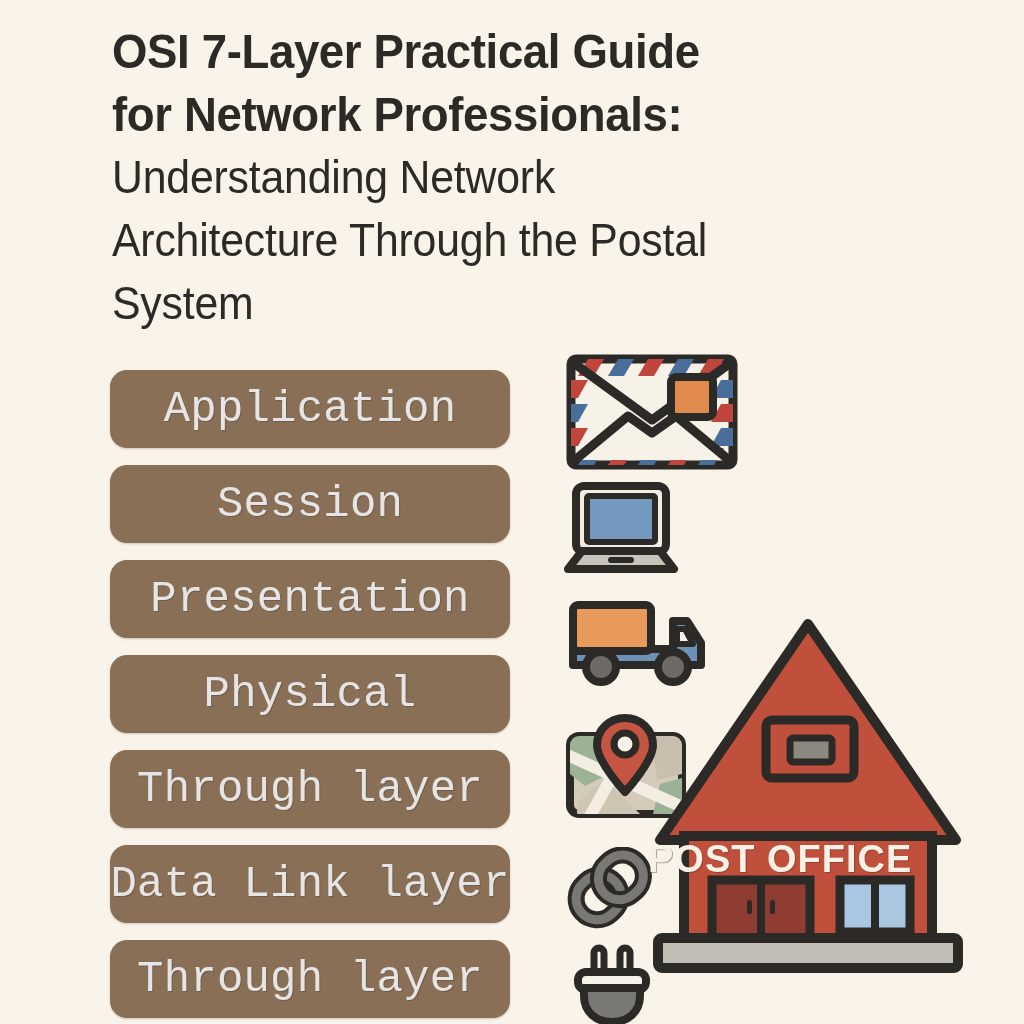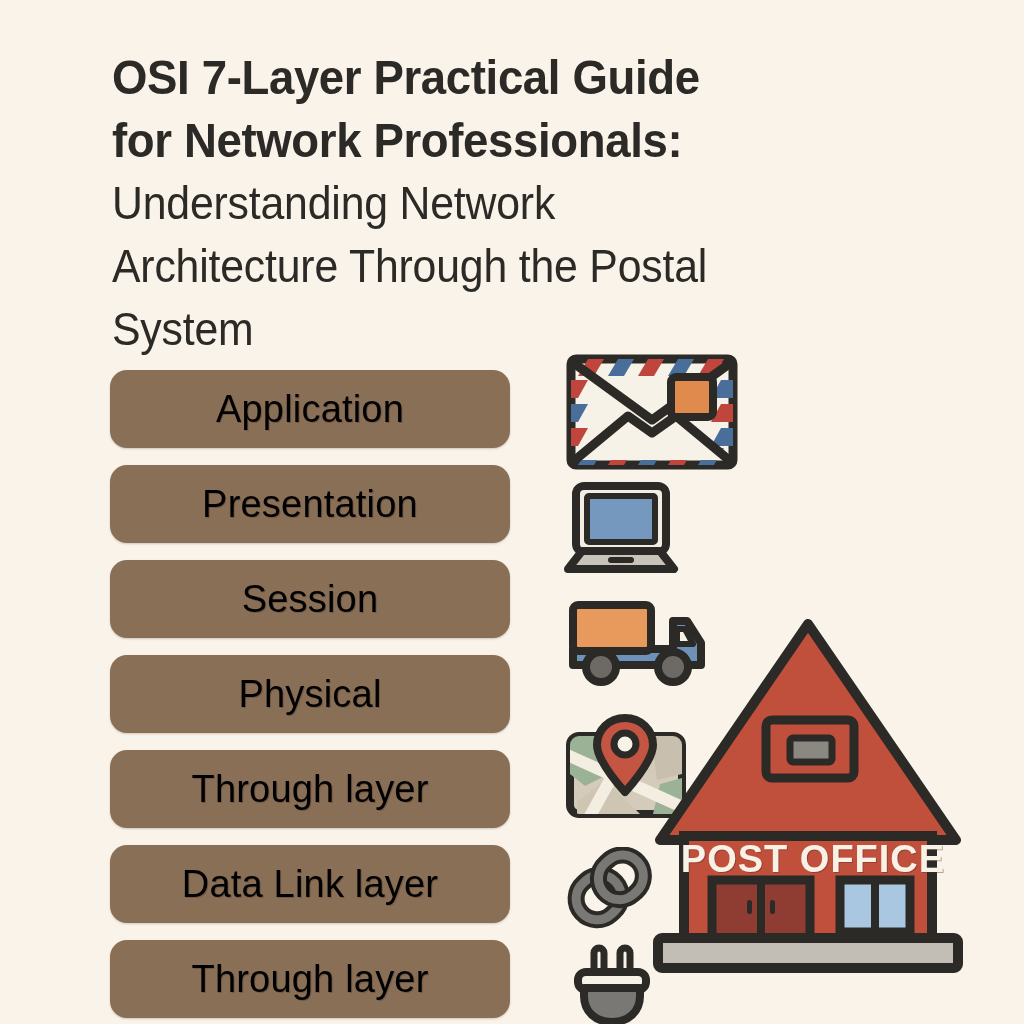--- a/index.html
+++ b/index.html
@@ -18,21 +18,21 @@
     width: 1024px;
     height: 1024px;
     background: #F9F3E9;
     overflow: hidden;
   }
 
   
   #title-block {
     position: absolute;
     left: 112px;
-    top: 46px;
+    top: 20px;
     width: 830px;
   }
   .title-line {
     font-family: "Liberation Sans Narrow", "Liberation Sans", sans-serif;
     font-weight: bold;
     font-size: 49px;
     line-height: 63px;
     color: #2B2A26;
     letter-spacing: -0.4px;
     transform: scaleX(0.93);
@@ -64,24 +64,24 @@
     height: 78px;
     margin-bottom: 17px;
     background: #8A6F57;
     border-radius: 17px;
     box-shadow: 0 1px 2px rgba(90,70,55,0.25);
     display: flex;
     align-items: center;
     justify-content: center;
   }
   .layer-label {
-    font-family: Liberation Sans, sans-serif;
+    font-family: Liberation Mono, monospace;
     font-weight: normal;
-    font-size: 38px;
-    color: #000000;
+    font-size: 44px;
+    color: #e5e5e5;
     letter-spacing: 0.2px;
     text-shadow: 1px 1px 0 rgba(70,52,40,0.35);
     white-space: nowrap;
   }
 
   
   .icon-abs { position: absolute; }
 
   
   #envelope-icon { left: 566px; top: 354px; }
@@ -108,24 +108,24 @@
     <div class="subtitle-line">Understanding Network</div>
     <div class="subtitle-line">Architecture Through the Postal</div>
     <div class="subtitle-line">System</div>
   </div>
 
   <div id="layer-stack">
     <div class="layer-bar">
       <span class="layer-label">Application</span>
     </div>
     <div class="layer-bar">
+      <span class="layer-label">Session</span>
+    </div>
+    <div class="layer-bar">
       <span class="layer-label">Presentation</span>
-    </div>
-    <div class="layer-bar">
-      <span class="layer-label">Session</span>
     </div>
     <div class="layer-bar">
       <span class="layer-label">Physical</span>
     </div>
     <div class="layer-bar">
       <span class="layer-label">Through layer</span>
     </div>
     <div class="layer-bar">
       <span class="layer-label">Data Link layer</span>
     </div>
@@ -245,17 +245,17 @@
     <line x1="113" y1="270" x2="113" y2="330" stroke="#2B2A26" stroke-width="8"></line>
     <rect x="99" y="288" width="5" height="14" rx="2.5" fill="#2B2A26"></rect>
     <rect x="122" y="288" width="5" height="14" rx="2.5" fill="#2B2A26"></rect>
 
     <rect x="192" y="268" width="70" height="52" fill="#A9C7E0" stroke="#2B2A26" stroke-width="9"></rect>
     <line x1="227" y1="270" x2="227" y2="318" stroke="#2B2A26" stroke-width="8"></line>
 
     <rect x="10" y="326" width="300" height="30" rx="4" fill="#C2BEB6" stroke="#2B2A26" stroke-width="10"></rect>
   </svg>
 
-  <div style="position:absolute; left:648px; top:838px; width:330px; text-align:center;
+  <div style="position:absolute; left:648px; top:838px; width:330px; text-align:left;
               font-family:'Liberation Sans', sans-serif; font-weight:bold; font-size:38px;
               letter-spacing:1px; color:#F7F1E6; text-shadow:1px 1px 0 rgba(90,40,30,0.4);">POST OFFICE</div>
 
 </div>
 
 </body></html>

